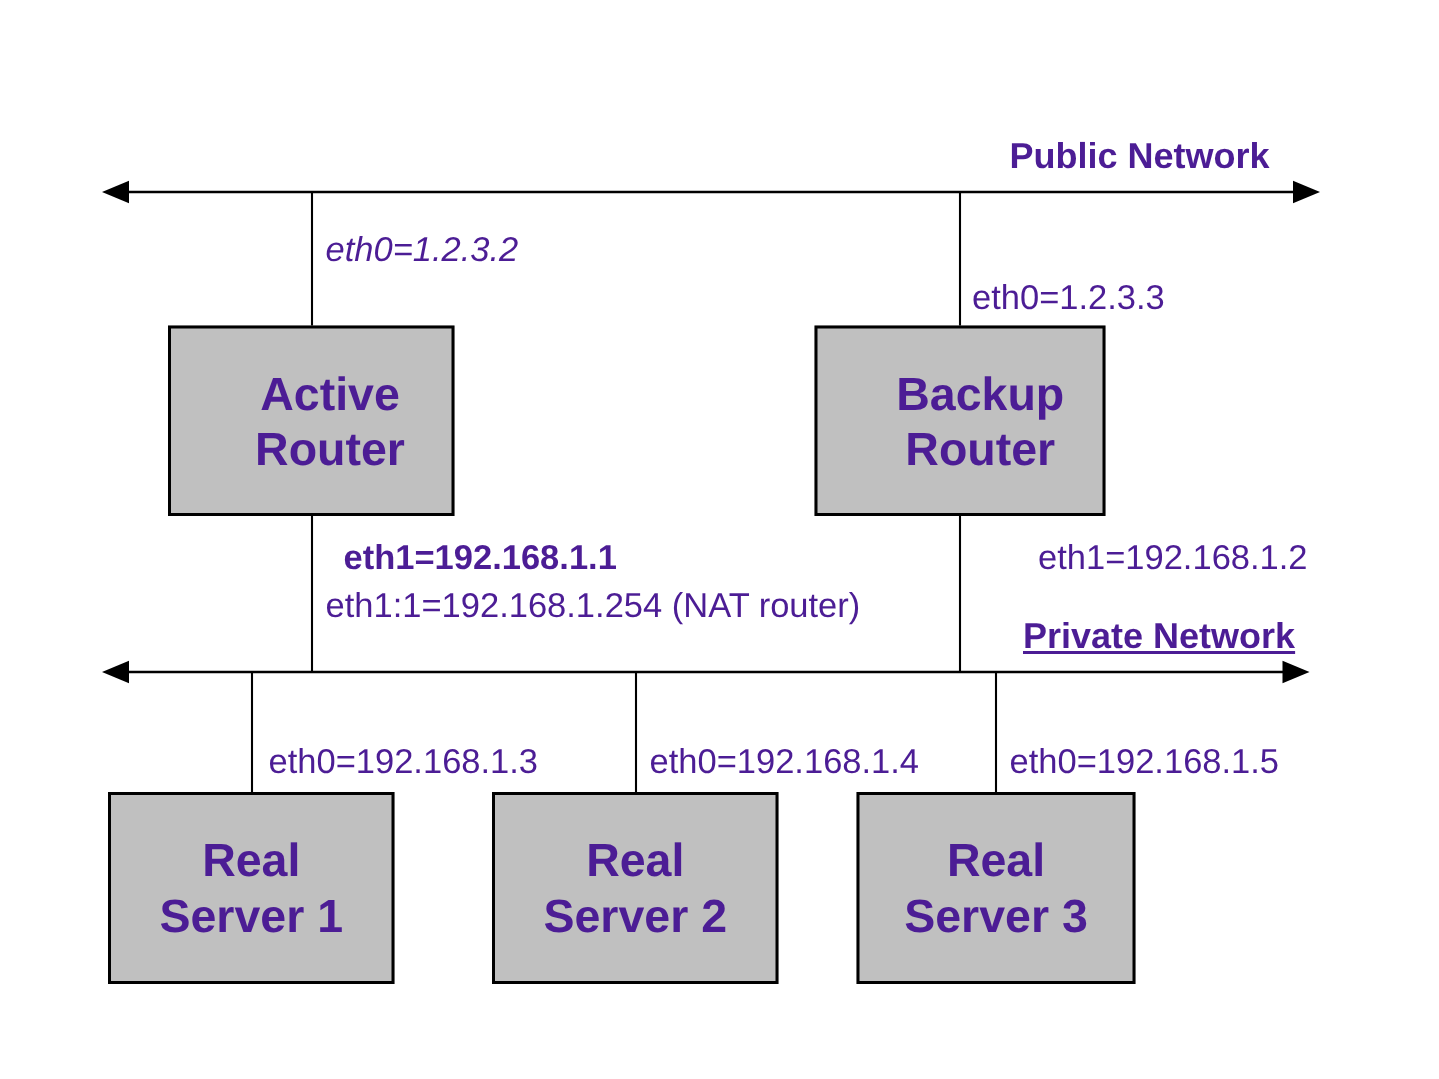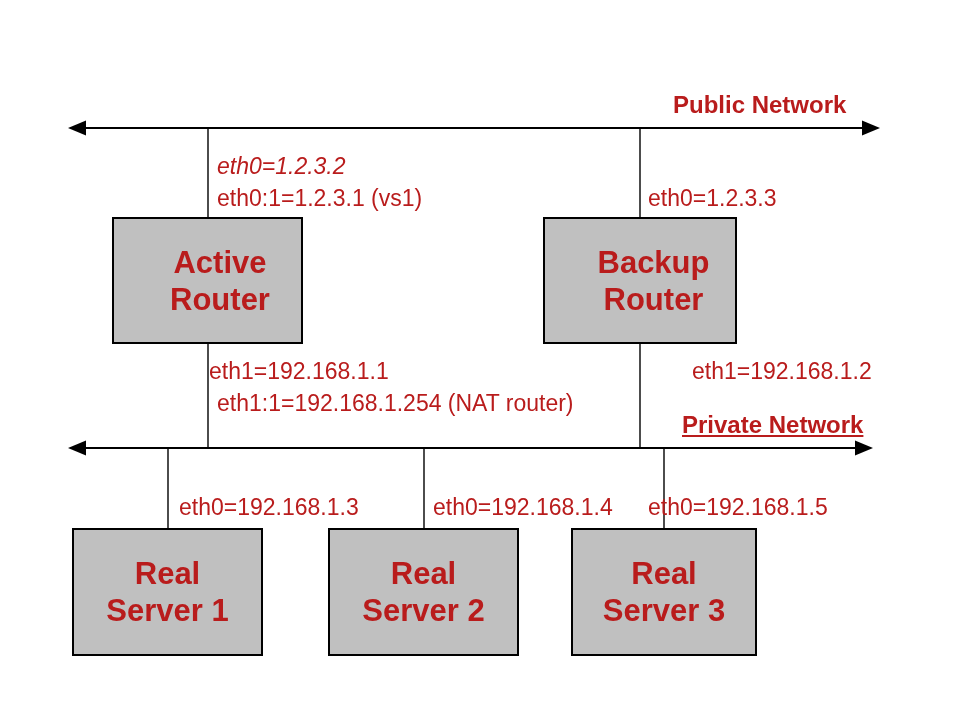--- a/index.html
+++ b/index.html
@@ -50,33 +50,33 @@
   .net-label {
     position: absolute;
     font-weight: bold;
     font-size: 24px;
     line-height: 32px;
     white-space: nowrap;
   }
   .lbl-active-eth0        { left: 217px; top: 150px; font-style: italic; }
   .lbl-active-eth0-alias  { left: 217px; top: 182px; }
   .lbl-backup-eth0        { left: 648px; top: 182px; }
-  .lbl-active-eth1        { left: 209px; top: 355px; }
+  .lbl-active-eth1        { left: 229px; top: 355px; font-weight: bold; }
   .lbl-active-eth1-alias  { left: 217px; top: 387px; }
   .lbl-backup-eth1        { left: 648px; top: 355px; margin-left: 44px; }
   .lbl-rs1-eth0           { left: 179px; top: 491px; }
   .lbl-rs2-eth0           { left: 433px; top: 491px; }
-  .lbl-rs3-eth0           { left: 648px; top: 491px; text-align: right; }
+  .lbl-rs3-eth0           { left: 673px; top: 491px; text-align: right; }
   .lbl-public-network     { left: 673px; top: 89px;  }
   .lbl-private-network    { left: 682px; top: 409px; text-decoration: underline; }
 </style>
 </head>
 <body>
 
-<div class="canvas" style="background: rgb(255, 255, 255); color: #b91c1c;">
+<div class="canvas" style="background: rgb(255, 255, 255); color: #4c1d95;">
 
   <svg class="wires" viewBox="0 0 959 719">
 
     <line x1="77" y1="128" x2="871" y2="128" stroke-width="1.8" stroke="#000000"></line>
     <polygon points="68,128 86,120.5 86,135.5" fill="#000000"></polygon>
     <polygon points="880,128 862,120.5 862,135.5" fill="#000000"></polygon>
 
     <line x1="77" y1="448" x2="864" y2="448" stroke-width="1.8" stroke="#000000"></line>
     <polygon points="68,448 86,440.5 86,455.5" fill="#000000"></polygon>
     <polygon points="873,448 855,440.5 855,455.5" fill="#000000"></polygon>
@@ -87,21 +87,20 @@
     <line x1="640" y1="343" x2="640" y2="448" stroke-width="1.4" stroke="#000000"></line>
     <line x1="168" y1="448" x2="168" y2="529" stroke-width="1.4" stroke="#000000"></line>
     <line x1="424" y1="448" x2="424" y2="529" stroke-width="1.4" stroke="#000000"></line>
     <line x1="664" y1="448" x2="664" y2="529" stroke-width="1.4" stroke="#000000"></line>
   </svg>
 
   <div class="net-label lbl-public-network">Public Network</div>
   <div class="net-label lbl-private-network">Private Network</div>
 
   <div class="iface-label lbl-active-eth0">eth0=1.2.3.2</div>
-  <div class="iface-label lbl-active-eth0-alias">eth0:1=1.2.3.1 (vs1)</div>
   <div class="iface-label lbl-backup-eth0">eth0=1.2.3.3</div>
   <div class="iface-label lbl-active-eth1">eth1=192.168.1.1</div>
   <div class="iface-label lbl-active-eth1-alias">eth1:1=192.168.1.254 (NAT router)</div>
   <div class="iface-label lbl-backup-eth1">eth1=192.168.1.2</div>
   <div class="iface-label lbl-rs1-eth0">eth0=192.168.1.3</div>
   <div class="iface-label lbl-rs2-eth0">eth0=192.168.1.4</div>
   <div class="iface-label lbl-rs3-eth0">eth0=192.168.1.5</div>
 
   <div class="node node-active" style="background: rgb(192, 192, 192); border-color: rgb(0, 0, 0); padding-left: 25px;">
     <span>Active</span>

